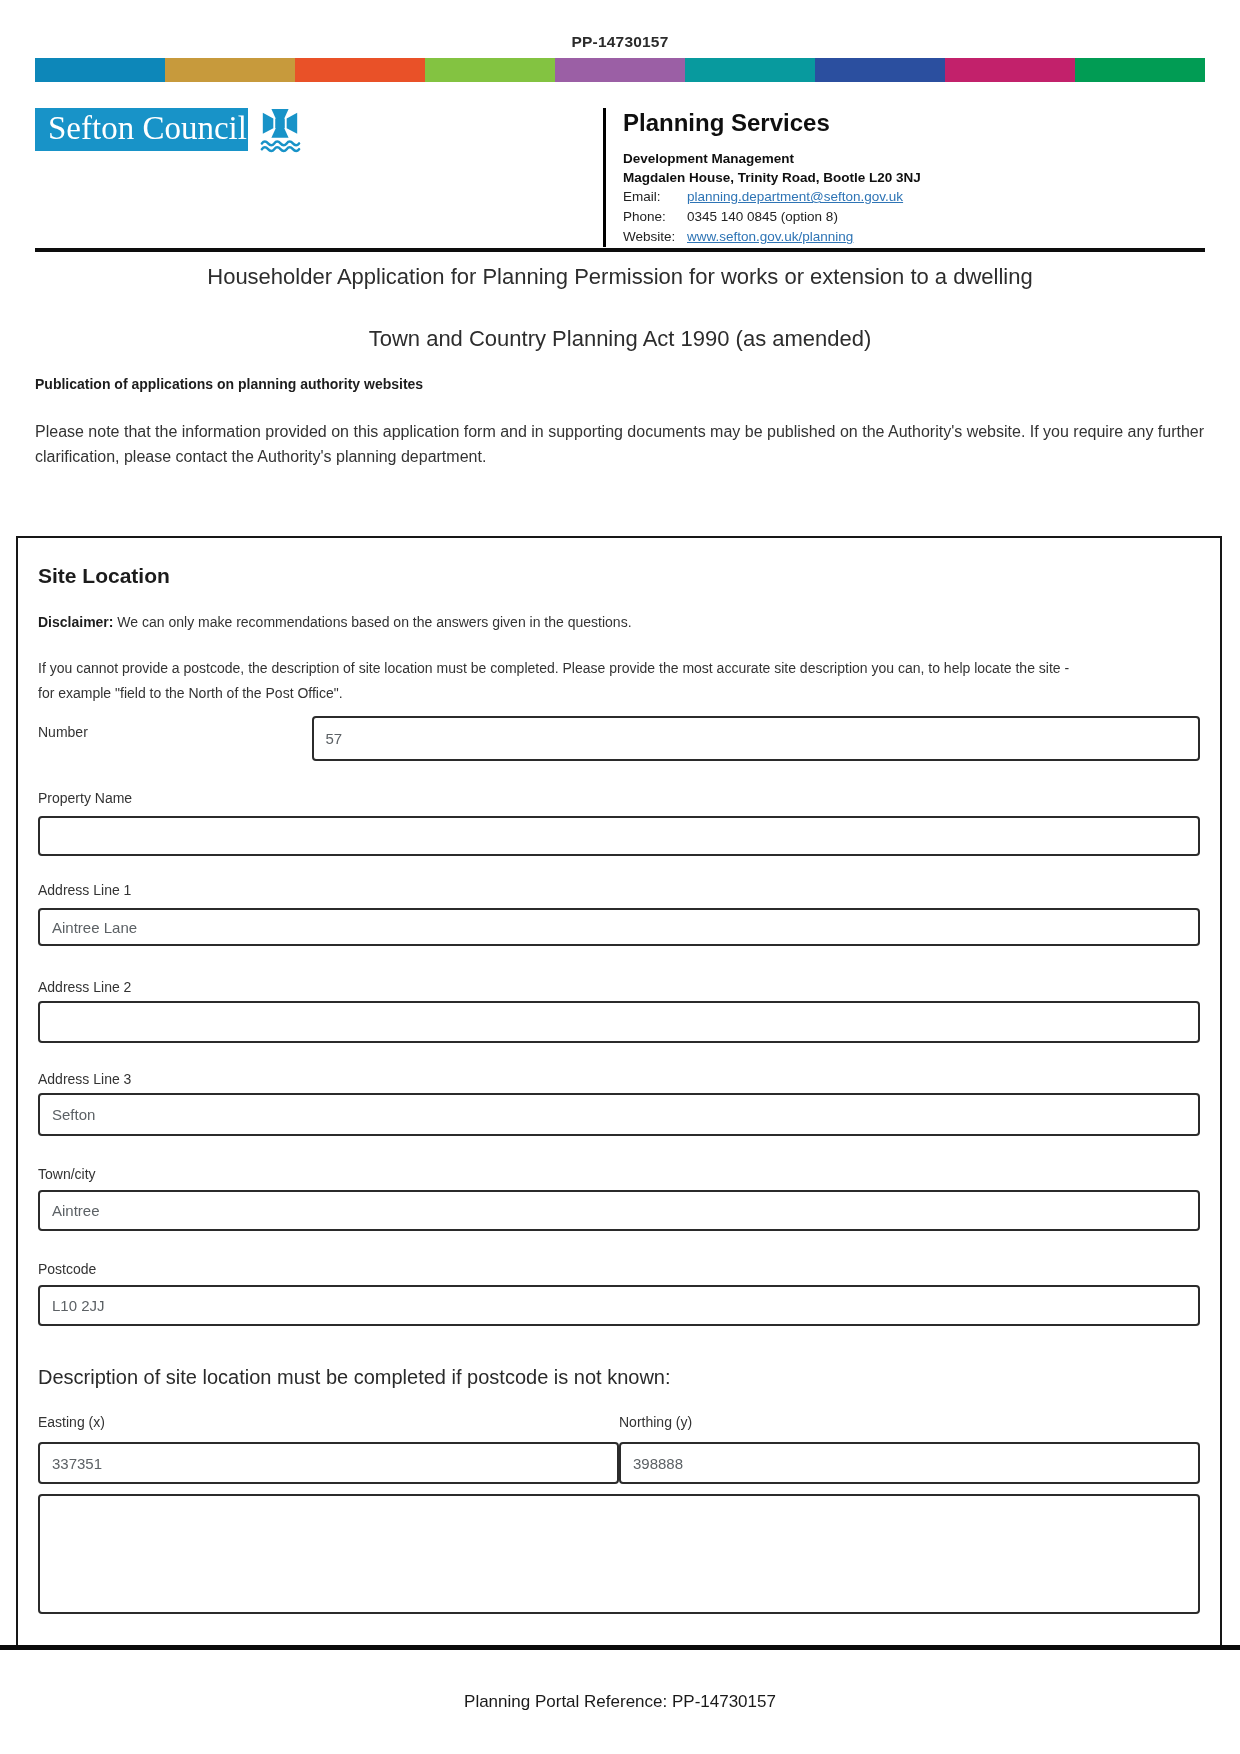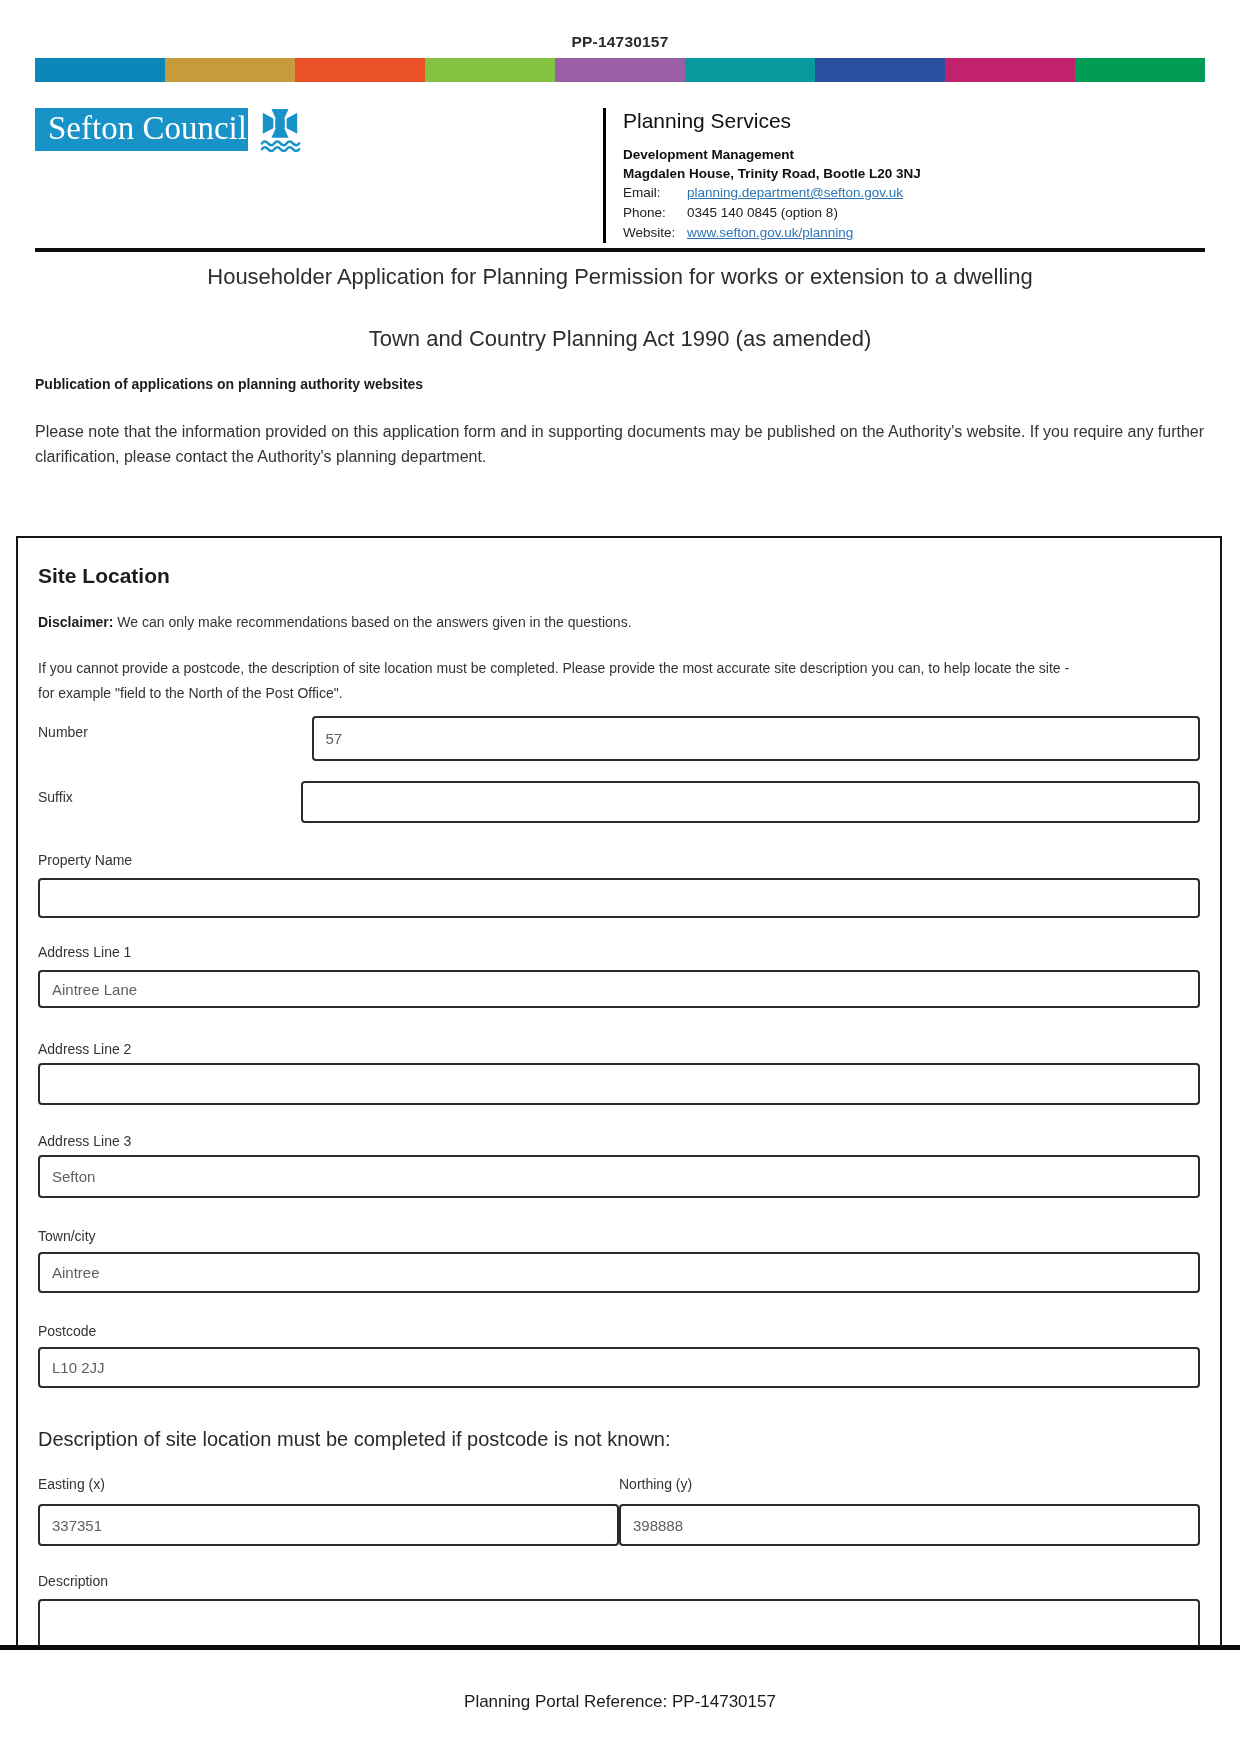--- a/index.html
+++ b/index.html
@@ -13,21 +13,21 @@
   .color-bar { position:absolute; top:58px; left:35px; width:1170px; height:24px; display:flex; }
   .bar-seg { flex:1 1 0; }
 
   .logo-row { position:absolute; top:108px; left:35px; display:flex; align-items:flex-start; }
   .logo-box { background:#1893c8; color:#fff; font-family:"Liberation Serif", serif;
     font-size:33px; line-height:37px; padding:2px 1px 4px 13px; height:43px; }
   .crest { margin-left:11px; margin-top:1px; }
 
   .contact { position:absolute; left:603px; top:108px; border-left:3px solid #000;
     padding-left:17px; width:585px; }
-  .contact-title { font-size:21px; font-weight:normal; color:#0f0f0f; margin-top:1px; }
+  .contact-title { font-size:24px; font-weight:bold; color:#0f0f0f; margin-top:1px; }
   .contact-bold { font-size:13.5px; font-weight:bold; color:#0f0f0f; line-height:19px; }
   .contact-bold.first { margin-top:12px; }
   .contact-row { font-size:13.5px; color:#222; line-height:20px; }
   .contact-label { display:inline-block; width:64px; }
   .contact a { color:#2e74b5; text-decoration:underline; cursor:pointer; }
 
   .header-rule { position:absolute; top:248px; left:35px; width:1170px; height:4px; background:#0d0d0d; }
 
   .main-title { position:absolute; top:264px; left:0; width:100%; text-align:center;
     font-size:22px; color:#2d2d2d; }
@@ -146,24 +146,20 @@
 
     <div class="disclaimer"><span class="disclaimer-label">Disclaimer:</span><span> We can only make recommendations based on the answers given in the questions.</span></div>
 
     <div class="site-intro">If you cannot provide a postcode, the description of site location must be completed. Please provide the most accurate site description you can, to help locate the site - for example "field to the North of the Post Office".</div>
 
     <div class="inline-field row-number">
       <div class="f-label">Number</div>
       <input class="f-input" type="text" value="57" style="">
     </div>
 
-    <div class="inline-field row-suffix">
-      <div class="f-label">Suffix</div>
-      <input class="f-input" type="text" value="" style="">
-    </div>
 
     <div class="stack-label lbl-property">Property Name</div>
     <input class="f-input inp-property" type="text" value="" style="">
 
     <div class="stack-label lbl-addr1">Address Line 1</div>
     <input class="f-input inp-addr1" type="text" value="Aintree Lane" style="">
 
     <div class="stack-label lbl-addr2">Address Line 2</div>
     <input class="f-input inp-addr2" type="text" value="" style="">
 
@@ -182,20 +178,19 @@
       <div class="coord-col">
         <div class="stack-label">Easting (x)</div>
         <input class="f-input" type="text" value="337351" style="">
       </div>
       <div class="coord-col">
         <div class="stack-label">Northing (y)</div>
         <input class="f-input" type="text" value="398888" style="">
       </div>
     </div>
 
-    <div class="stack-label lbl-desc">Description</div>
     <textarea class="f-input inp-desc" style=""></textarea>
   </div>
 
   <div class="footer-rule"></div>
   <div class="footer-text">Planning Portal Reference: PP-14730157</div>
 
 </div>
 
 </body></html>

